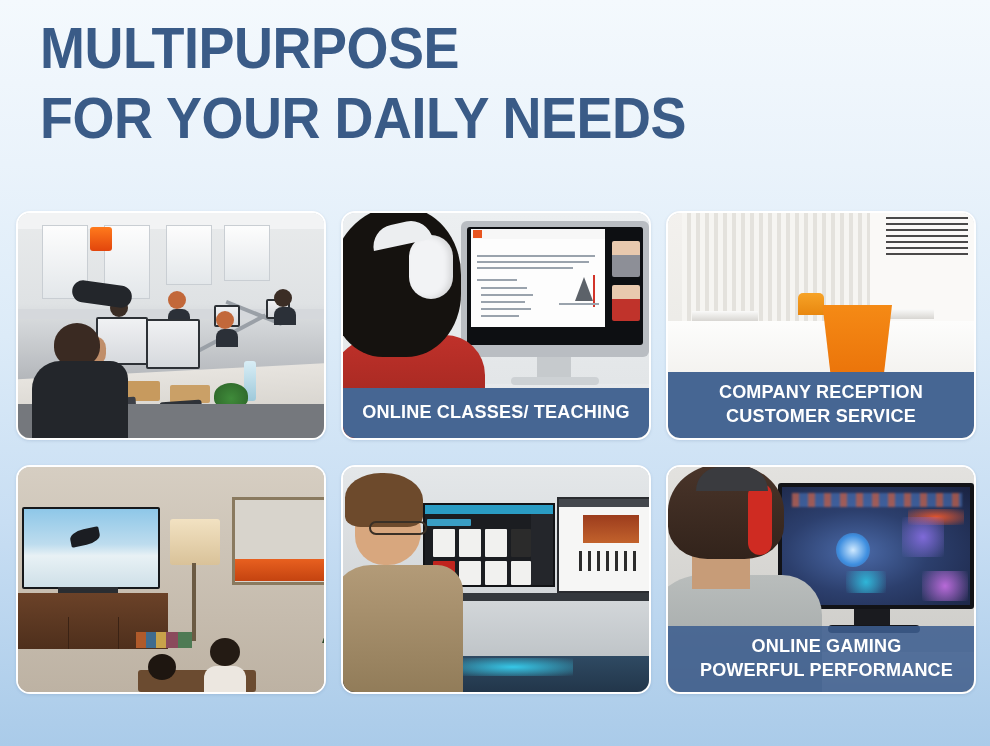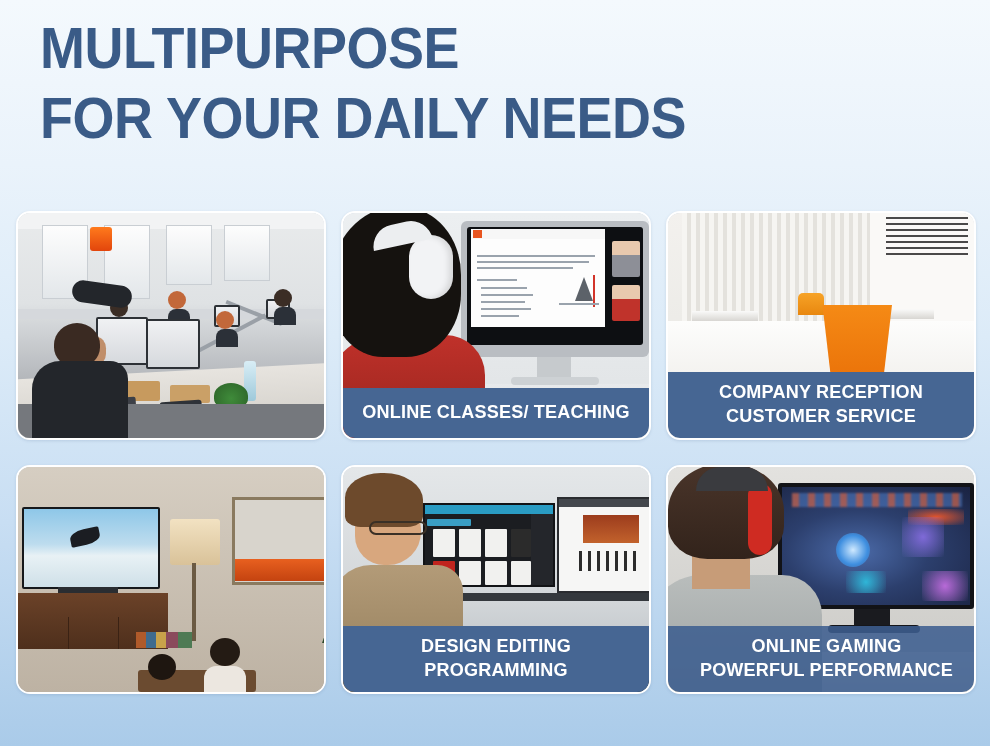--- a/index.html
+++ b/index.html
@@ -381,24 +381,20 @@
         <div class="deskblue"></div>
         <div class="glow"></div>
         <div class="guy">
           <div class="chair"></div>
           <div class="body"></div>
             <div class="face"></div>
             <div class="hair"></div>
           <div class="glasses"></div>
         </div>
       </div>
-      <div class="caption">
-        <span>DESIGN EDITING</span>
-        <span>PROGRAMMING</span>
-      </div>
     </div>
 
     <div class="card">
       <div class="photo p6">
         <div class="wall"></div>
         <div class="mon"></div>
         <div class="game">
           <div class="gtop"></div>
             <div class="gred"></div>
           <div class="g2"></div>

